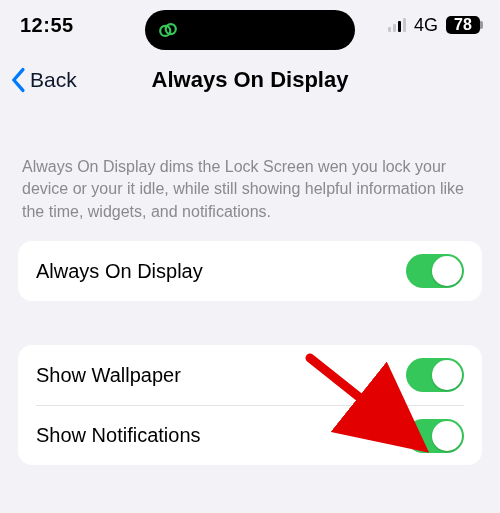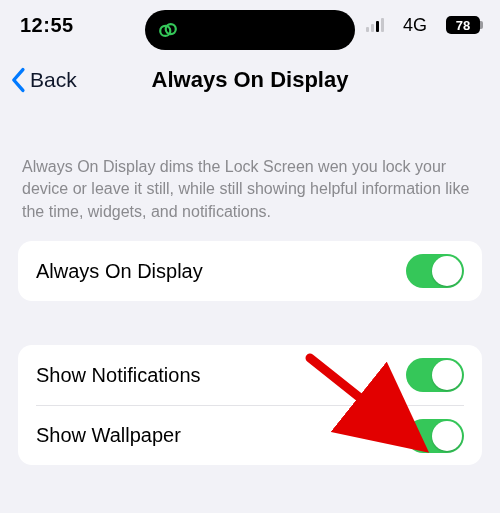--- a/index.html
+++ b/index.html
@@ -40,21 +40,21 @@
     padding-left: 12px;
   }
   .island-icon {
     color: #35c759;
     display: inline-flex;
   }
   .status-right {
     margin-left: auto;
     display: flex;
     align-items: center;
-    gap: 19px;
+    gap: 8px;
   }
   .bars {
     display: flex;
     align-items: flex-end;
     gap: 2px;
     height: 14px;
   }
   .bar { width: 3px; background: #c7c7cc; border-radius: 1px; }
   .bar.b1 { height: 5px; }
   .bar.b2 { height: 8px; }
@@ -79,21 +79,21 @@
     position: absolute;
     right: -3px;
     top: 5px;
     width: 3px;
     height: 8px;
     background: #9a9a9e;
     border-radius: 0 2px 2px 0;
   }
   .battery-level {
     color: #fff;
-    font-size: 13px;
+    font-size: 16px;
     font-weight: 700;
   }
   
   .nav {
     position: relative;
     display: flex;
     align-items: center;
     height: 60px;
     padding: 0 10px;
   }
@@ -204,40 +204,40 @@
       <svg width="18" height="26" viewBox="0 0 12 20" fill="none" stroke="#007aff" stroke-width="2.6" stroke-linecap="round" stroke-linejoin="round">
         <polyline points="9,2 2,10 9,18"></polyline>
       </svg>
     </span>
     <span>Back</span>
   </div>
   <div class="nav-title">Always On Display</div>
 </div>
 
 <div class="content">
-  <div class="descr">Always On Display dims the Lock Screen wen you lock your device or leave it still, while still showing helpful information like the time, widgets, and notifications.</div>
+  <div class="descr">Always On Display dims the Lock Screen wen you lock your device or your it idle, while still showing helpful information like the time, widgets, and notifications.</div>
 
   <div class="group">
     <div class="row">
       <div class="row-label">Always On Display</div>
       <div class="toggle">
           <div class="knob"></div>
         </div>
     </div>
   </div>
 
   <div class="group second">
     <div class="row">
-      <div class="row-label">Show Notifications</div>
+      <div class="row-label">Show Wallpaper</div>
       <div class="toggle">
           <div class="knob"></div>
         </div>
     </div>
     <div class="row">
-      <div class="row-label">Show Wallpaper</div>
+      <div class="row-label">Show Notifications</div>
       <div class="toggle">
           <div class="knob"></div>
         </div>
     </div>
   </div>
 </div>
 
 <svg class="arrow" width="160" height="120" viewBox="0 0 160 120">
   <defs>
     <marker id="ah" markerWidth="10" markerHeight="10" refX="7" refY="5" orient="auto">

